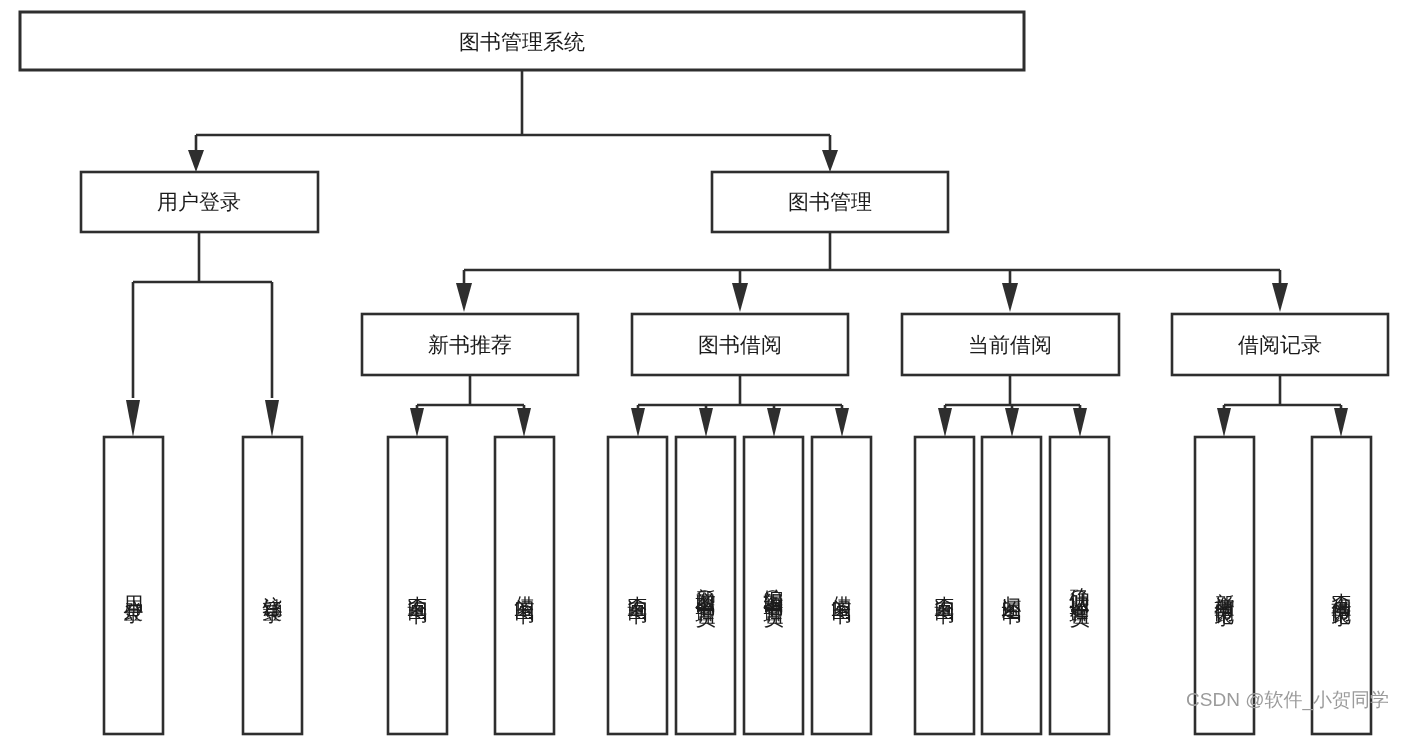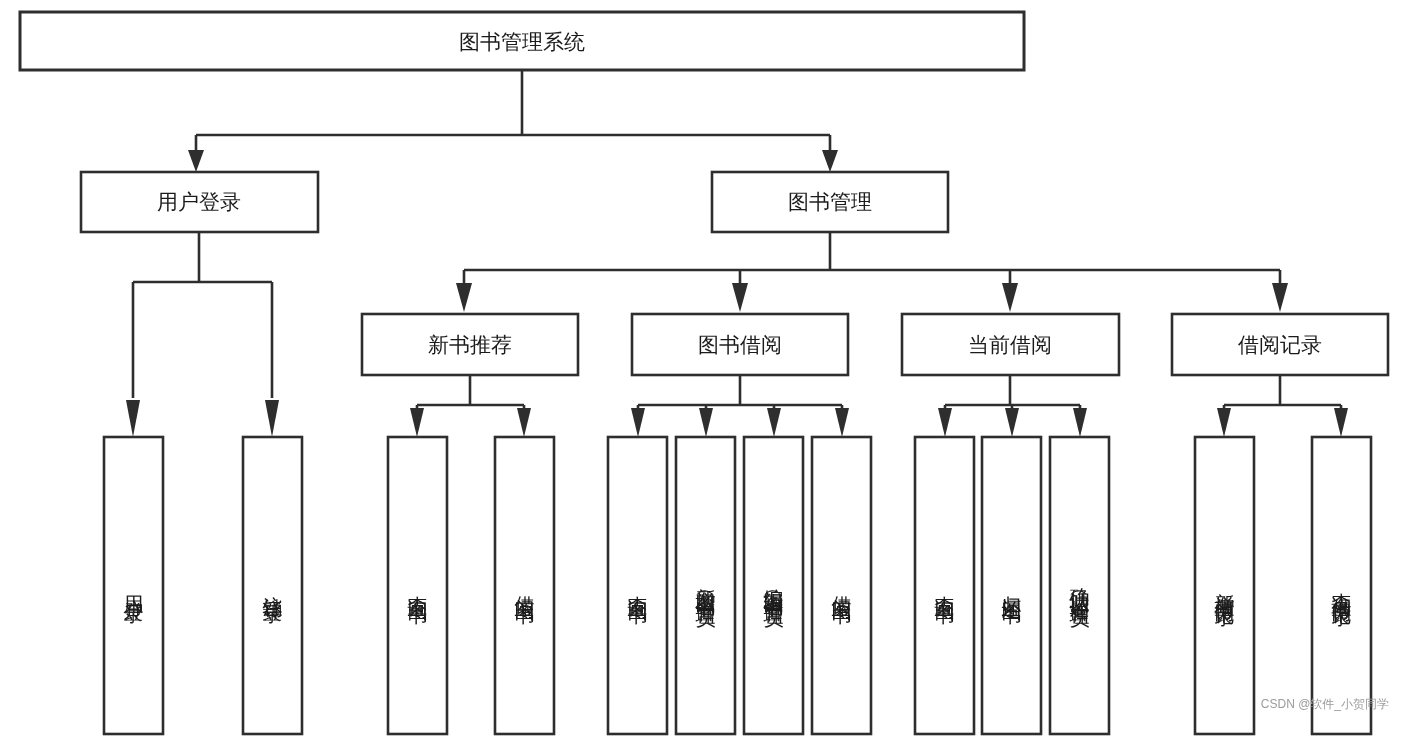--- a/index.html
+++ b/index.html
@@ -58,21 +58,21 @@
     text-orientation: upright;
     letter-spacing: 3px;
     dominant-baseline: central;
     text-anchor: middle;
   }
   .watermark {
     position: absolute;
     right: 16px;
     bottom: 6px;
     font-family: "Liberation Sans", "DejaVu Sans", sans-serif;
-    font-size: 12px;
+    font-size: 19px;
     color: #9b9b9b;
     white-space: nowrap;
     pointer-events: none;
   }
 </style>
 </head>
 <body>
 
 <div id="diagram-root">
   <svg class="flow" viewBox="0 0 1405 747" xmlns="http://www.w3.org/2000/svg">

